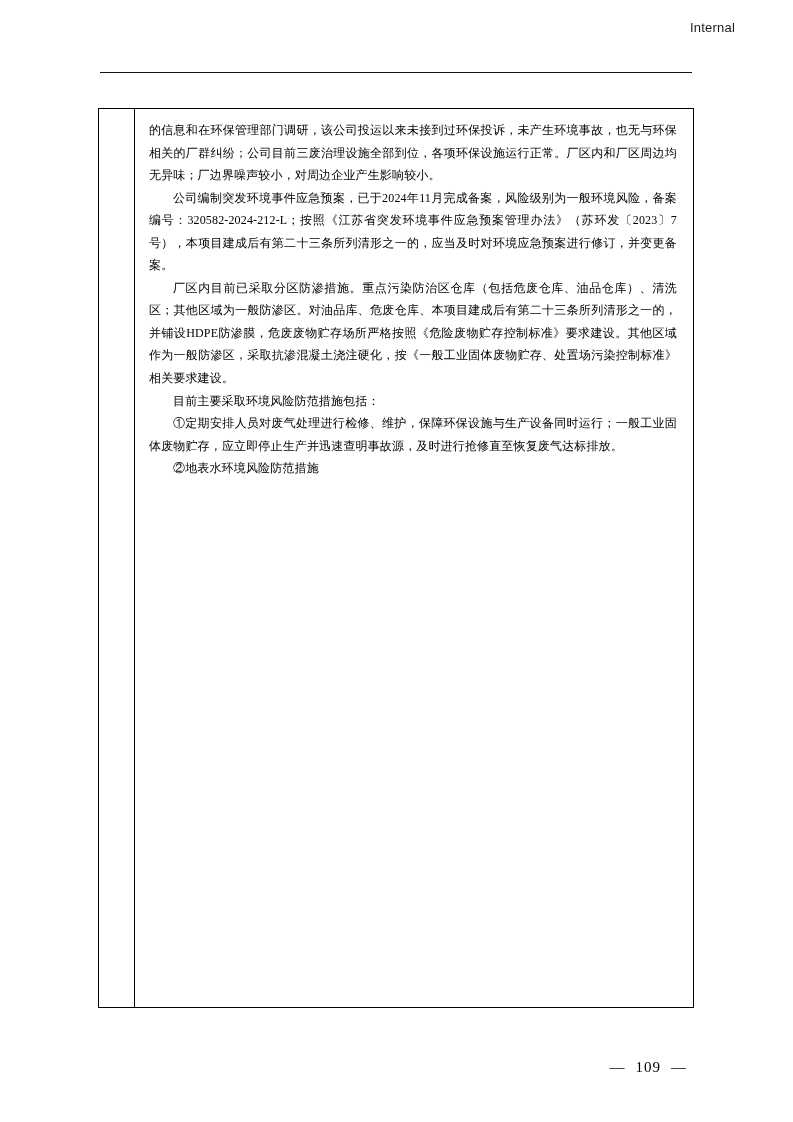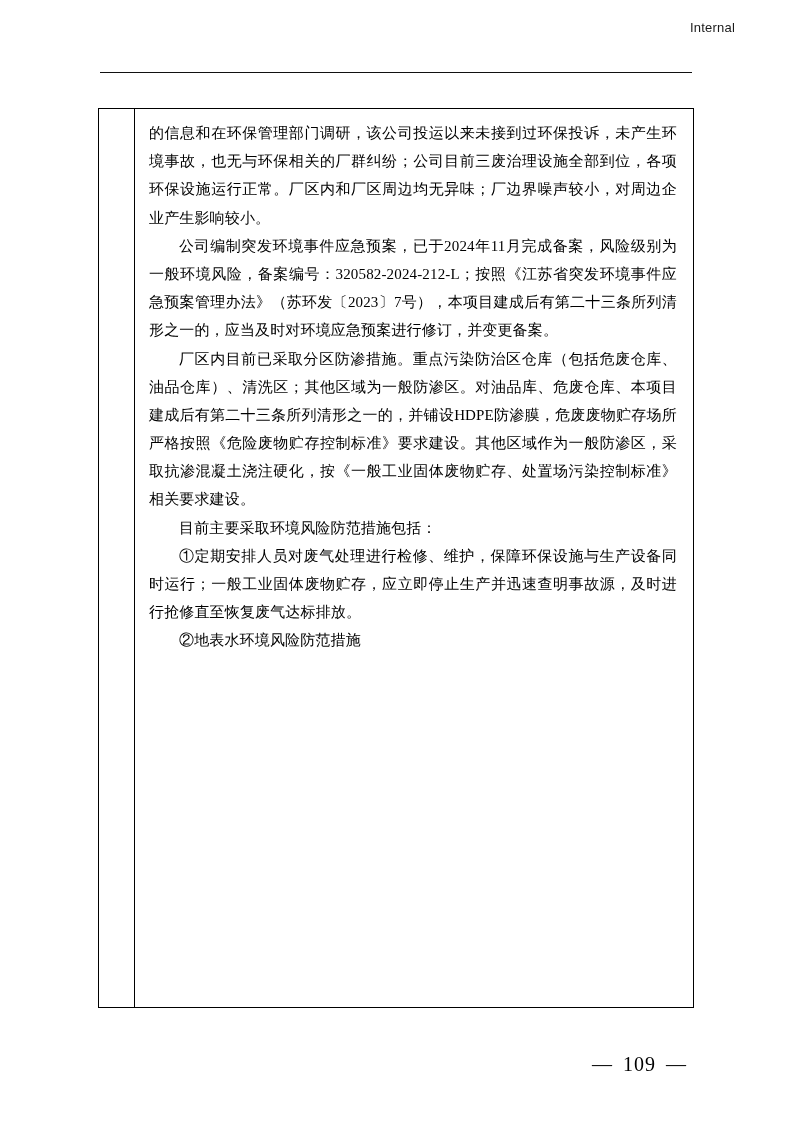--- a/index.html
+++ b/index.html
@@ -52,35 +52,35 @@
     width: 36px;
     box-sizing: border-box;
     border-right: 1px solid #000000;
   }
   .col-body {
     flex: 1;
     box-sizing: border-box;
     padding: 10px 16px 10px 14px;
   }
   .para {
-    font-size: 15px;
+    font-size: 12px;
     line-height: 1.88;
     text-align: justify;
     text-justify: inter-ideograph;
     margin: 0;
     letter-spacing: 0.15px;
   }
   .indent {
     text-indent: 2em;
   }
   .pagenum {
     position: absolute;
     bottom: 46px;
     right: 96px;
-    font-size: 20px;
+    font-size: 15px;
     font-family: "Liberation Serif", serif;
     letter-spacing: 1px;
   }
   .pagenum .dash {
     display: inline-block;
     padding: 0 10px;
   }
 </style>
 </head>
 <body>

